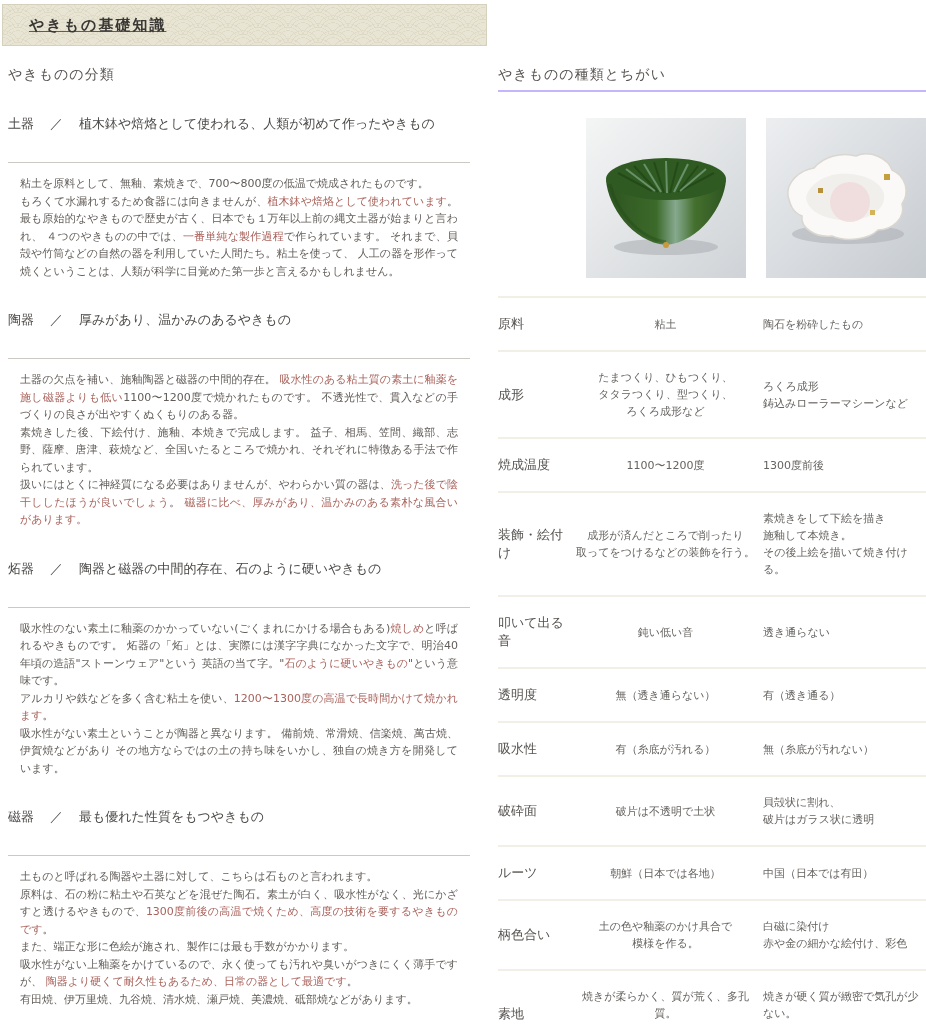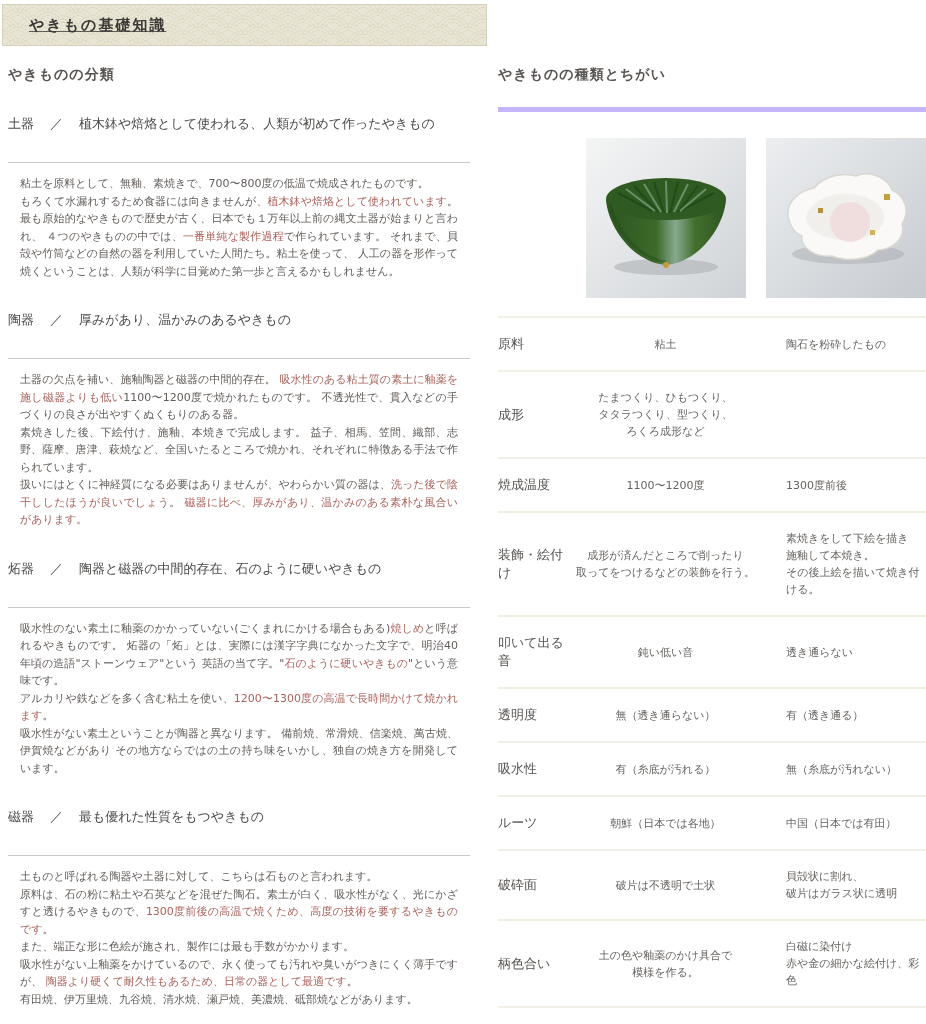--- a/index.html
+++ b/index.html
@@ -30,24 +30,24 @@
     font-size:15px;font-weight:bold;color:#3a3834;letter-spacing:2px;
   }
 
   
   .cols{display:flex;padding-left:8px;}
   .col-left{width:462px;margin-right:28px;}
   .col-right{width:428px;}
 
   .col-title{
     margin:20px 0 0 0;
-    font-size:14px;font-weight:bold;color:#575350;letter-spacing:1px;
+    font-size:14px;font-weight:normal;color:#575350;letter-spacing:1px;
   }
   .col-right .col-title{
-    padding-bottom:23px;border-bottom:5px solid #c4b5fd;
+    padding-bottom:6px;border-bottom:2px solid #c4b5fd;
   }
 
   
   .kb-section{margin-top:31px;}
   .kb-section-head{
     margin:0 0 10px 0;
     font-size:13px;font-weight:normal;color:#4c4a48;
     padding-bottom:29px;border-bottom:1px solid #ccc9c4;
   }
   .kb-section-head .slash{padding:0 16px;color:#4c4a48;}
@@ -71,21 +71,21 @@
     border-top:2px solid #f2efe6;
     padding:17px 0;
     align-items:center;
   }
   .cmp-label{
     width:78px;flex:0 0 78px;
     font-size:13px;color:#55524f;
   }
   .cmp-cell{font-size:11px;line-height:17px;color:#666360;}
   .cmp-cell.c1{width:187px;flex:0 0 187px;padding-right:8px;box-sizing:border-box;text-align:center;}
-  .cmp-cell.c2{flex:1;margin-left:23px;}
+  .cmp-cell.c2{flex:1;}
 </style>
 </head>
 <body>
 
 <div class="page">
 
   <div class="kb-header">
     <h1>やきもの基礎知識</h1>
   </div>
 
@@ -175,20 +175,21 @@
 
       <div class="cmp-table">
           <div class="cmp-row">
             <div class="cmp-label">原料</div>
             <div class="cmp-cell c1">粘土</div>
             <div class="cmp-cell c2">陶石を粉砕したもの</div>
           </div>
           <div class="cmp-row">
             <div class="cmp-label">成形</div>
             <div class="cmp-cell c1">たまつくり、ひもつくり、<br>タタラつくり、型つくり、<br>ろくろ成形など</div>
+            <div class="cmp-cell c2">ろくろ成形<br>鋳込みローラーマシーンなど</div>
           </div>
           <div class="cmp-row">
             <div class="cmp-label">焼成温度</div>
             <div class="cmp-cell c1">1100〜1200度</div>
             <div class="cmp-cell c2">1300度前後</div>
           </div>
           <div class="cmp-row">
             <div class="cmp-label">装飾・絵付け</div>
             <div class="cmp-cell c1">成形が済んだところで削ったり<br>取ってをつけるなどの装飾を行う。</div>
             <div class="cmp-cell c2">素焼きをして下絵を描き<br>施釉して本焼き。<br>その後上絵を描いて焼き付ける。</div>
@@ -202,30 +203,30 @@
             <div class="cmp-label">透明度</div>
             <div class="cmp-cell c1">無（透き通らない）</div>
             <div class="cmp-cell c2">有（透き通る）</div>
           </div>
           <div class="cmp-row">
             <div class="cmp-label">吸水性</div>
             <div class="cmp-cell c1">有（糸底が汚れる）</div>
             <div class="cmp-cell c2">無（糸底が汚れない）</div>
           </div>
           <div class="cmp-row">
+            <div class="cmp-label">破砕面</div>
+            <div class="cmp-cell c1">破片は不透明で土状</div>
+            <div class="cmp-cell c2">貝殻状に割れ、<br>破片はガラス状に透明</div>
+          </div>
+          <div class="cmp-row">
             <div class="cmp-label">ルーツ</div>
             <div class="cmp-cell c1">朝鮮（日本では各地）</div>
             <div class="cmp-cell c2">中国（日本では有田）</div>
           </div>
           <div class="cmp-row">
-            <div class="cmp-label">破砕面</div>
-            <div class="cmp-cell c1">破片は不透明で土状</div>
-            <div class="cmp-cell c2">貝殻状に割れ、<br>破片はガラス状に透明</div>
-          </div>
-          <div class="cmp-row">
             <div class="cmp-label">柄色合い</div>
             <div class="cmp-cell c1">土の色や釉薬のかけ具合で<br>模様を作る。</div>
             <div class="cmp-cell c2">白磁に染付け<br>赤や金の細かな絵付け、彩色</div>
           </div>
           <div class="cmp-row">
             <div class="cmp-label">素地</div>
             <div class="cmp-cell c1">焼きが柔らかく、質が荒く、多孔質。<br>ほとんどが淡い色</div>
             <div class="cmp-cell c2">焼きが硬く質が緻密で気孔が少ない。<br>純白色</div>
           </div>
         </div>

